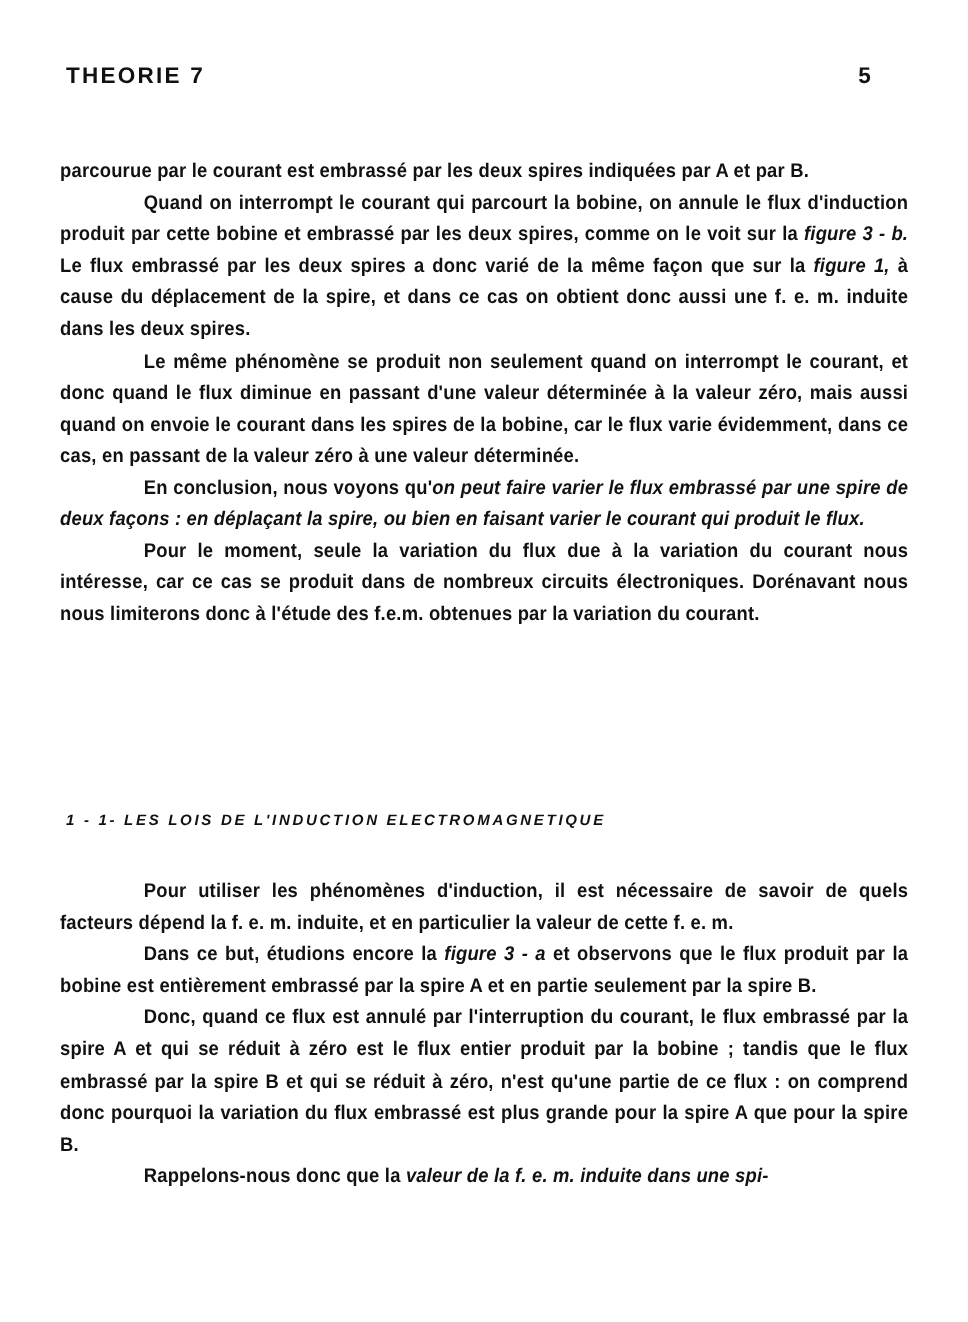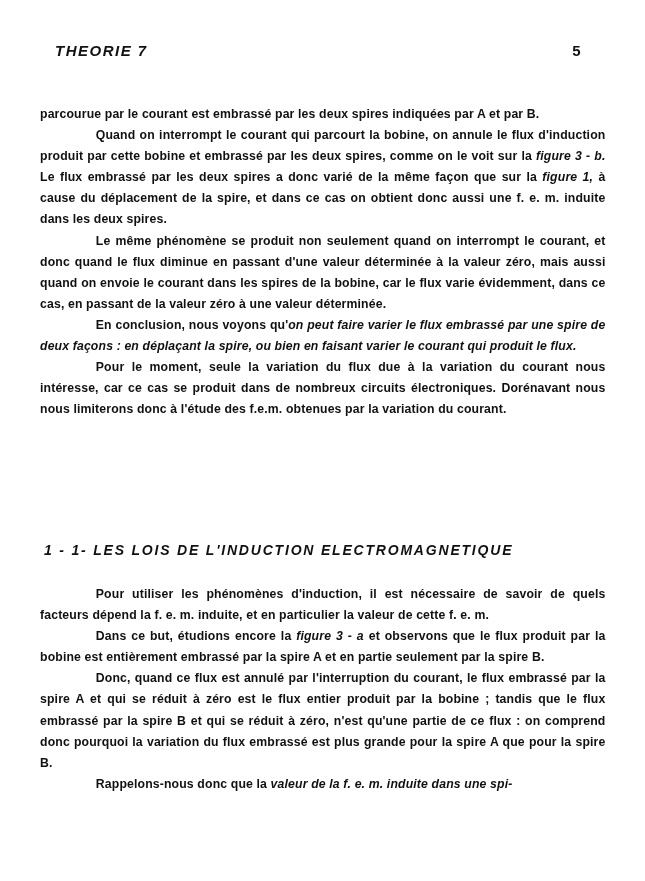--- a/index.html
+++ b/index.html
@@ -1,30 +1,30 @@
 <!DOCTYPE html>
 <html><head>
 <meta charset="utf-8">
 <style>
   html, body { margin:0; padding:0; background:#ffffff; }
   body { width:645px; height:881px; position:relative; overflow:hidden;
          font-family:"Liberation Sans", "DejaVu Sans", sans-serif; color:#111; }
   .page { position:absolute; left:40px; top:0; width:566px; }
   .header { position:absolute; top:42px; left:0; width:566px; height:20px;
             font-weight:bold; font-size:15px; letter-spacing:1.5px; }
-  .header .title { position:absolute; left:15px; font-style:italic; }
+  .header .title { position:absolute; left:4px; }
   .header .num { position:absolute; right:24px; }
   .text { font-weight:bold; font-size:13.2px; line-height:21.1px; text-align:justify;
           letter-spacing:0.15px; margin:0; transform:scaleX(0.93); transform-origin:left top; width:608px; }
   .p { margin:0; }
   .indent { text-indent:60px; }
   .it { font-style:italic; }
   .block1 { position:absolute; top:103px; left:0; }
   .heading { position:absolute; top:542px; left:4px; font-weight:bold; font-style:italic;
-             font-size:14px; letter-spacing:1.8px; }
+             font-size:10px; letter-spacing:1.8px; }
   .block2 { position:absolute; top:583px; left:0; }
 </style>
 </head>
 <body>
 
 <div class="page">
   <div class="header">
     <span class="title">THEORIE 7</span>
     <span class="num">5</span>
   </div>

